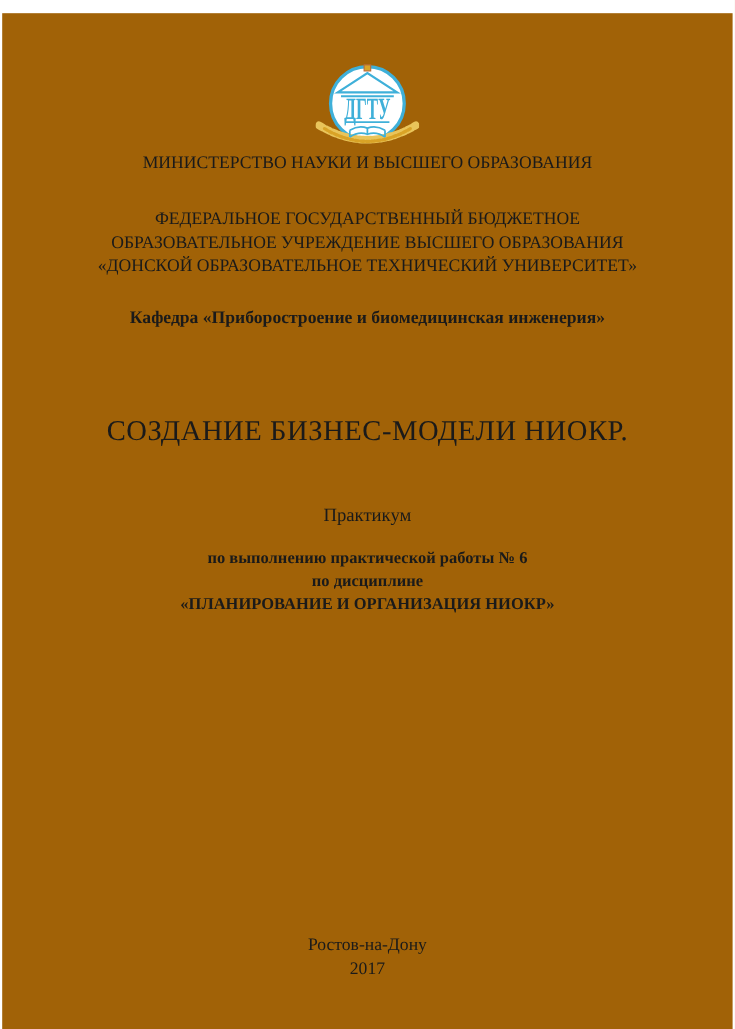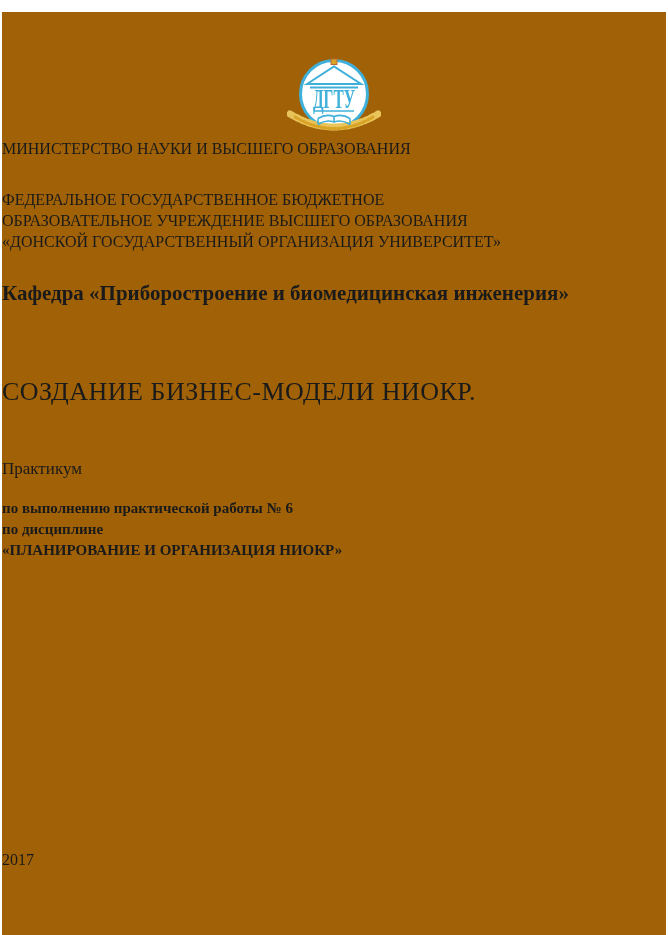--- a/index.html
+++ b/index.html
@@ -14,20 +14,21 @@
     margin: 12px auto;
     background: #a16207;
     font-family: "Liberation Serif", serif;
     color: #1a1a1a;
     overflow: hidden;
   }
   .center {
     position: absolute;
     left: 0;
     right: 0;
+    text-align: center;
     font-family: Liberation Serif, serif;
   }
   .logo {
     position: absolute;
     top: 44px;
     left: 50%;
     transform: translateX(-50%);
     width: 94px;
     height: 86px;
   }
@@ -37,21 +38,21 @@
     font-size: 16px;
     line-height: 21px;
   }
   .institution {
     top: 177px;
     font-size: 16px;
     line-height: 21px;
   }
   .department {
     top: 269px;
-    font-size: 21px;
+    font-size: 16px;
     font-weight: bold;
   }
   .doc-title {
     top: 362px;
     font-size: 26px;
     line-height: 36px;
     letter-spacing: 0.5px;
   }
   .subtitle {
     top: 447px;
@@ -99,36 +100,37 @@
         <line x1="63" y1="62.5" x2="63" y2="68.5"></line>
       </g>
     </svg>
   </div>
 
   <div class="ministry center">
     <div>МИНИСТЕРСТВО НАУКИ И ВЫСШЕГО ОБРАЗОВАНИЯ</div>
   </div>
 
   <div class="institution center">
-    <div>ФЕДЕРАЛЬНОЕ ГОСУДАРСТВЕННОЕ БЮДЖЕТНОЕ</div>
+    <div>ФЕДЕРАЛЬНОЕ ГОСУДАРСТВЕННЫЙ БЮДЖЕТНОЕ</div>
     <div>ОБРАЗОВАТЕЛЬНОЕ УЧРЕЖДЕНИЕ ВЫСШЕГО ОБРАЗОВАНИЯ</div>
-    <div>«ДОНСКОЙ ГОСУДАРСТВЕННЫЙ ОРГАНИЗАЦИЯ УНИВЕРСИТЕТ»</div>
+    <div>«ДОНСКОЙ ОБРАЗОВАТЕЛЬНОЕ ТЕХНИЧЕСКИЙ УНИВЕРСИТЕТ»</div>
   </div>
 
   <div class="department center">Кафедра «Приборостроение и биомедицинская инженерия»</div>
 
   <div class="doc-title center">
     <div>СОЗДАНИЕ БИЗНЕС-МОДЕЛИ НИОКР.</div>
   </div>
 
   <div class="subtitle center">Практикум</div>
 
   <div class="description center">
     <div>по выполнению практической работы № 6</div>
     <div>по дисциплине</div>
     <div>«ПЛАНИРОВАНИЕ И ОРГАНИЗАЦИЯ НИОКР»</div>
   </div>
 
   <div class="footer center">
+    <div>Ростов-на-Дону</div>
     <div>2017</div>
   </div>
 
 </div>
 
 </body></html>

